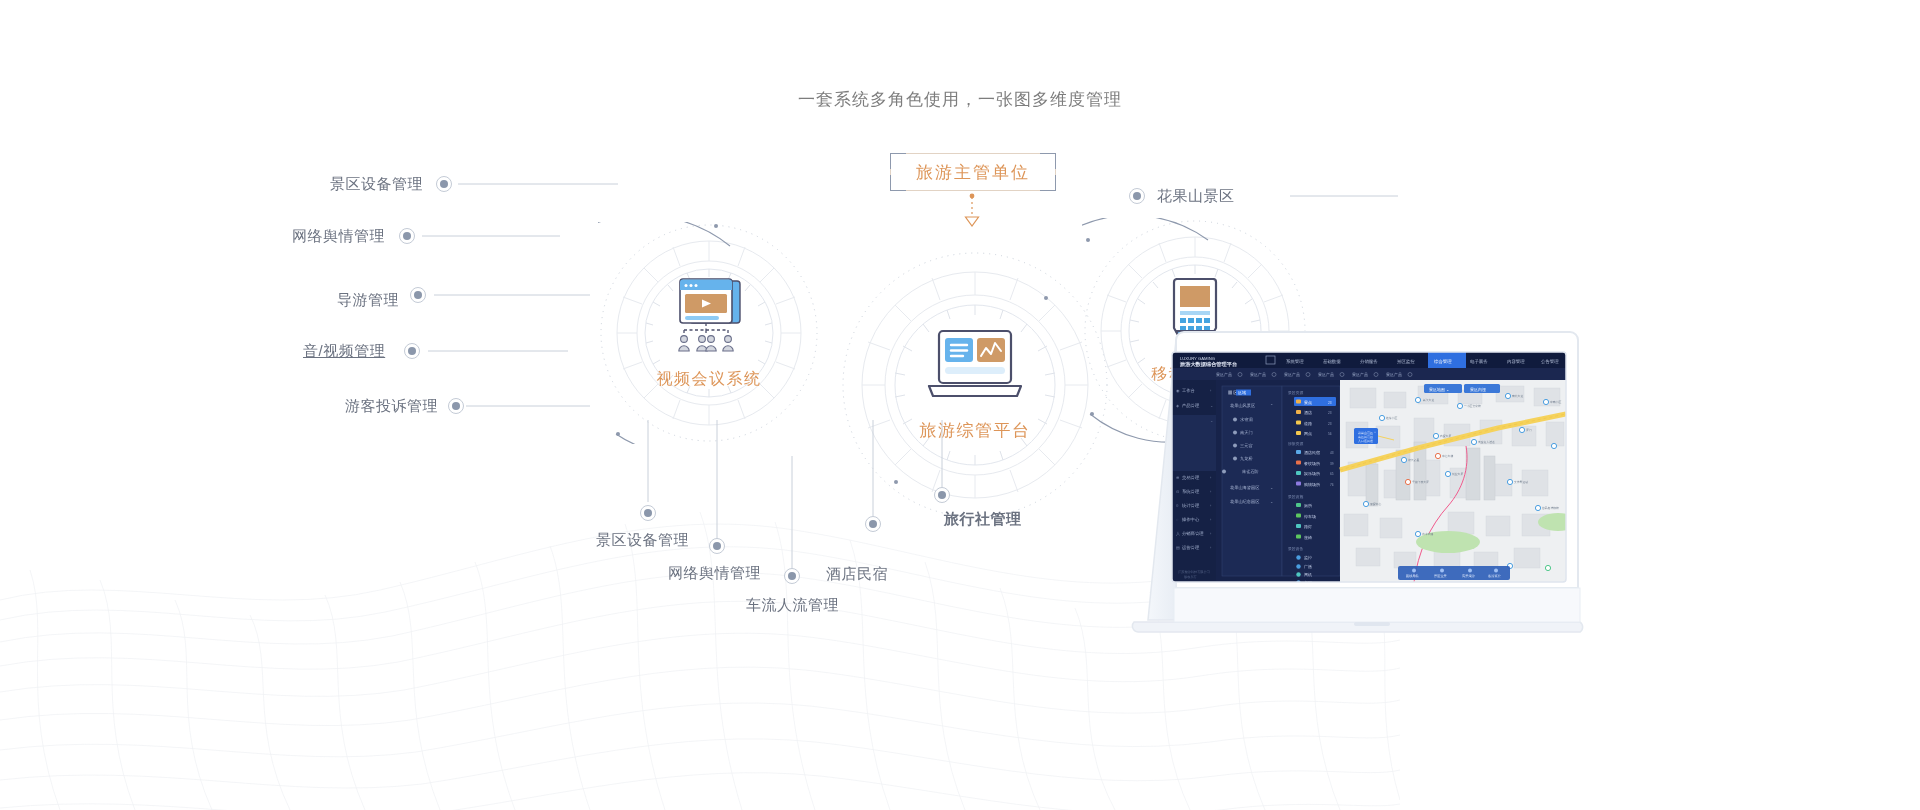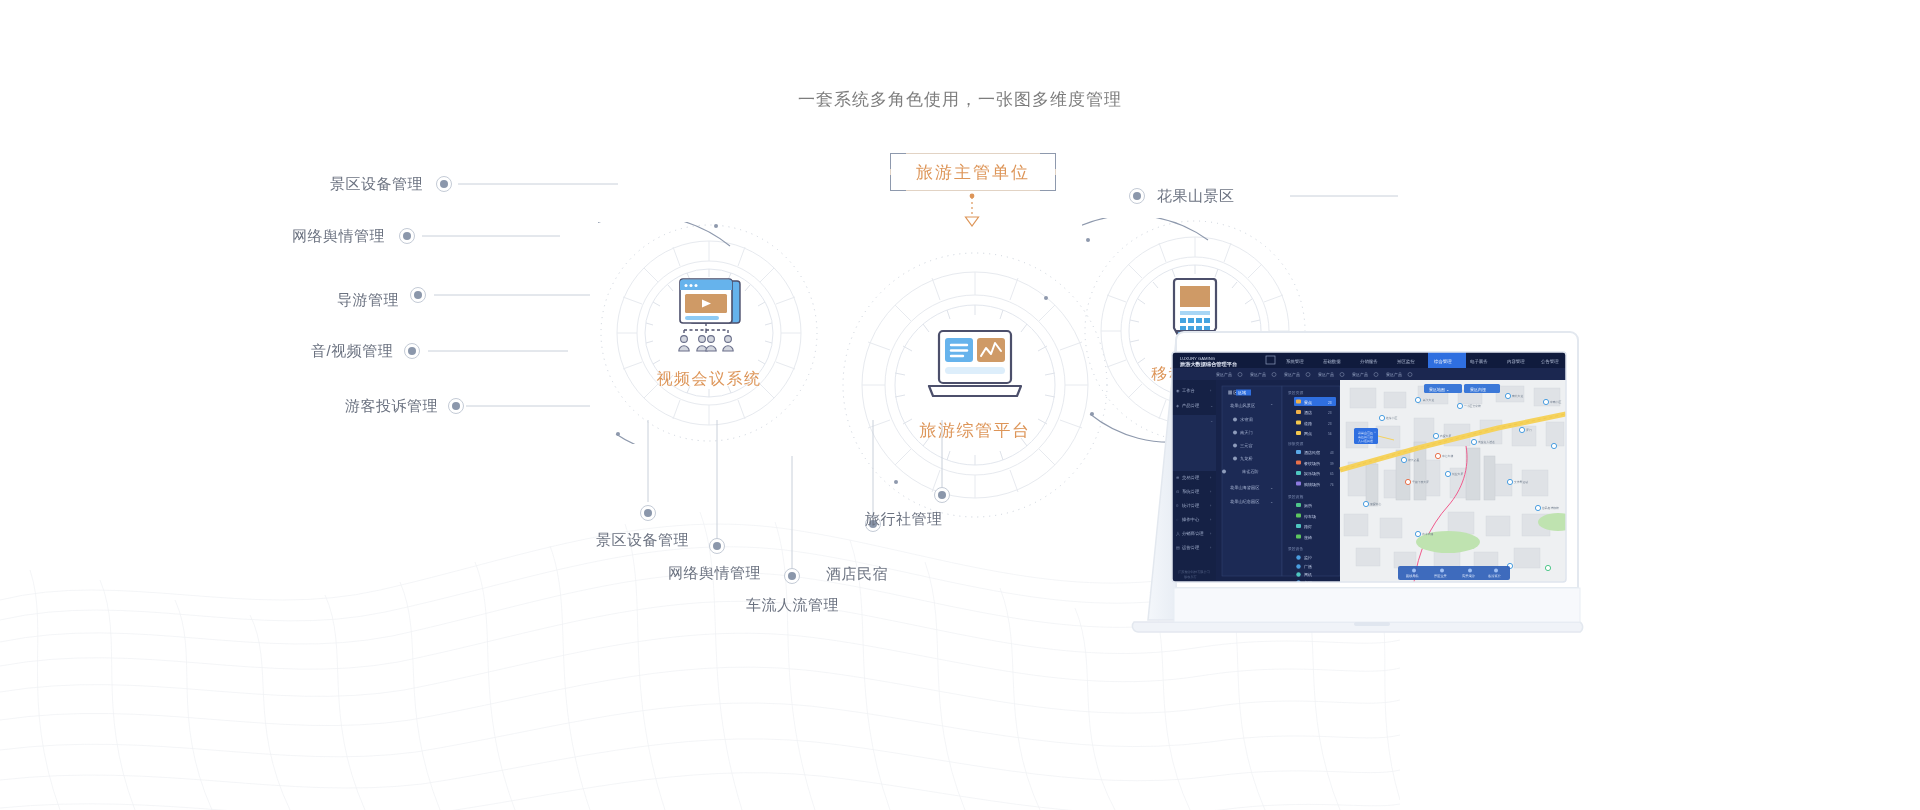--- a/index.html
+++ b/index.html
@@ -347,21 +347,21 @@
   </svg>
   <div class="node-label" style="left:330px; top:175px;">景区设备管理</div>
   <div class="dot" style="left:436px; top:176px;"></div>
 
   <div class="node-label" style="left:292px; top:227px;">网络舆情管理</div>
   <div class="dot" style="left:399px; top:228px;"></div>
 
   <div class="node-label" style="left:337px; top:291px;">导游管理</div>
   <div class="dot" style="left:410px; top:287px;"></div>
 
-  <div class="node-label" style="left:311px; top:342px;">音/视频管理</div>
+  <div class="node-label" style="left:303px; top:342px;text-decoration:underline;">音/视频管理</div>
   <div class="dot" style="left:404px; top:343px;"></div>
 
   <div class="node-label" style="left:345px; top:397px;">游客投诉管理</div>
   <div class="dot" style="left:448px; top:398px;"></div>
 
   <svg class="conn" style="left:1290px; top:180px; width:160px; height:60px;" viewBox="0 0 160 60">
     <line x1="0" y1="16" x2="108" y2="16" stroke="#c9d0da" stroke-width="1"></line>
   </svg>
   <div class="dot" style="left:1129px; top:188px;"></div>
   <div class="node-label" style="left:1157px; top:187px;">花果山景区</div>
@@ -382,21 +382,21 @@
   <div class="dot" style="left:709px; top:538px;"></div>
   <div class="node-label" style="left:668px; top:564px;">网络舆情管理</div>
 
   <div class="dot" style="left:784px; top:568px;"></div>
   <div class="node-label" style="left:746px; top:596px;font-family:Liberation Serif, serif;">车流人流管理</div>
 
   <div class="dot" style="left:865px; top:516px;"></div>
   <div class="node-label" style="left:826px; top:565px;">酒店民宿</div>
 
   <div class="dot" style="left:934px; top:487px;"></div>
-  <div class="node-label" style="left:865px; top:510px;">旅行社管理</div>
+  <div class="node-label" style="left:944px; top:510px;font-weight:bold;">旅行社管理</div>
 
   <div class="laptop">
     <svg width="470" height="310" viewBox="0 0 470 310">
       <defs>
         <clipPath id="screenClip">
             <rect x="54" y="22" width="394" height="230" rx="3"></rect>
           </clipPath>
         <linearGradient id="sideGrad" x1="0" y1="0" x2="1" y2="0">
           <stop offset="0" stop-color="#f4f7fb"></stop>
             <stop offset="1" stop-color="#e8edf4"></stop>

